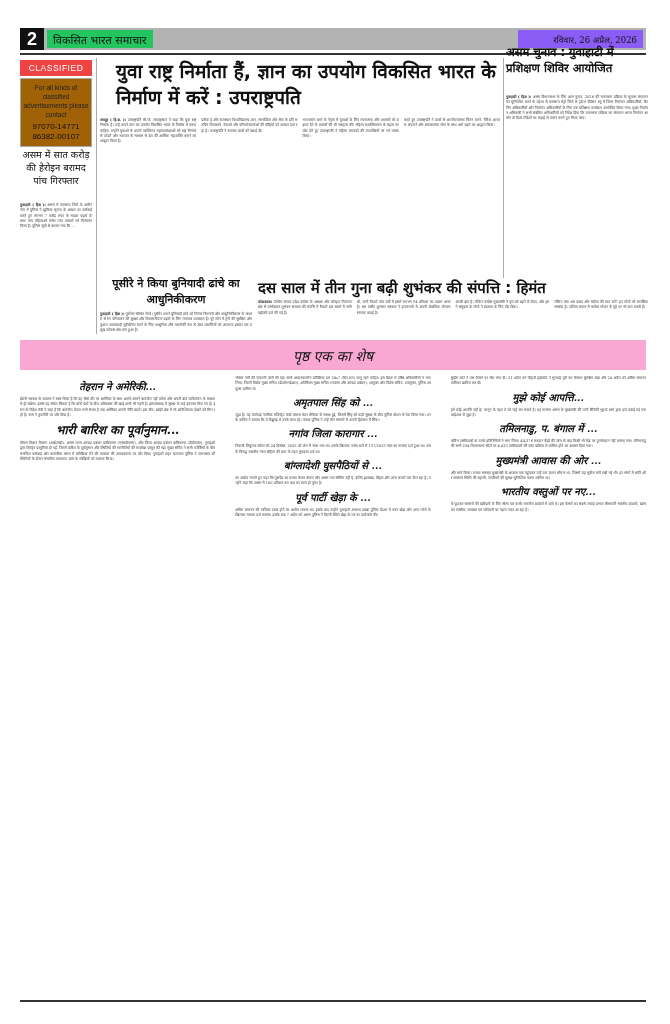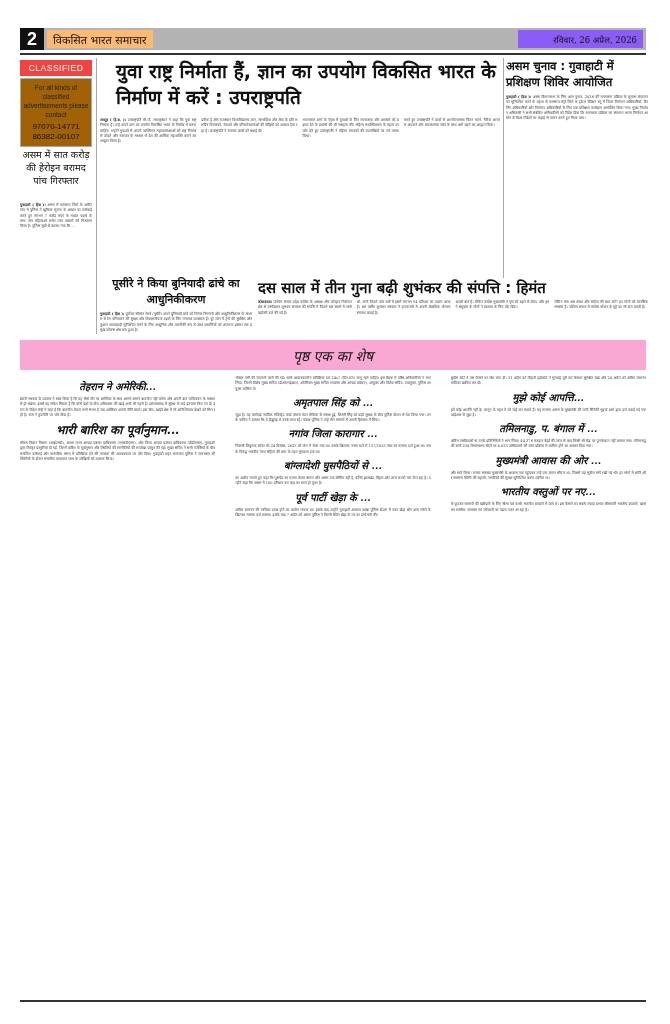--- a/index.html
+++ b/index.html
@@ -1,42 +1,42 @@
 <!DOCTYPE html>
 <html><head>
 <meta charset="utf-8">
 <style>
   * { box-sizing: border-box; margin: 0; padding: 0; }
   html, body { width: 670px; height: 1024px; background: #fff; overflow: hidden; }
   body { font-family: "DejaVu Sans", sans-serif; color: #111; position: relative; }
 
   .masthead { position: absolute; left: 20px; top: 28px; width: 626px; height: 22px; background: #b3b3b3; display: flex; align-items: stretch; }
   .page-num { width: 24px; background: #111; color: #fff; font-family: "Liberation Sans", sans-serif; font-weight: bold; font-size: 18px; display: flex; align-items: center; justify-content: center; }
-  .paper-name { background: #fdba74; margin: 2px 0 2px 3px; padding: 0 6px; font-size: 11px; display: flex; align-items: center; font-family: "DejaVu Serif", serif; }
+  .paper-name { background: #22c55e; margin: 2px 0 2px 3px; padding: 0 6px; font-size: 11px; display: flex; align-items: center; font-family: "DejaVu Serif", serif; }
   .spacer { flex: 1; }
   .date { background: #8b5cf6; margin: 2px 3px 2px 0; width: 125px; padding-right: 6px; font-size: 8.5px; display: flex; align-items: center; justify-content: flex-end; font-family: "DejaVu Serif", serif; }
   .rule-top { position: absolute; left: 20px; top: 53px; width: 626px; height: 2px; background: #333; }
 
   .classified { position: absolute; left: 20px; top: 60px; width: 72px; }
   .classified-head { background: #ef4444; color: #fff; font-family: "Liberation Sans", sans-serif; font-size: 8.5px; letter-spacing: 0.5px; text-align: center; padding: 3px 0; }
   .classified-box { background: #a16207; border: 1px solid #aaa; margin-top: 2px; padding: 4px 2px; text-align: center; font-family: "Liberation Sans", sans-serif; font-size: 6.5px; line-height: 9px; color: #222; }
   .classified-box .phones { font-size: 8px; line-height: 10px; margin-top: 3px; color: #111; }
 
   .side-story { position: absolute; left: 20px; top: 148px; width: 72px; }
   .side-head { font-family: "DejaVu Serif", serif; font-size: 9.5px; line-height: 13px; text-align: center; margin-bottom: 16px; }
 
   .body-text { font-family: "DejaVu Serif", serif; font-size: 3.6px; line-height: 5.3px; color: #333; text-align: justify; word-break: break-all; }
   .body-text .dateline { font-weight: bold; color: #111; }
 
   .vrule { position: absolute; width: 1px; background: #aaa; }
 
   .lead-head { position: absolute; left: 116px; top: 58px; width: 400px; font-family: "DejaVu Sans", sans-serif; font-weight: bold; font-size: 19px; line-height: 26px; }
   .lead-body { position: absolute; left: 100px; top: 118px; width: 400px; display: grid; grid-template-columns: repeat(4, 1fr); column-gap: 5px; height: 160px; }
 
-  .right-head { position: absolute; left: 506px; top: 58px; width: 142px; font-family: "DejaVu Sans", sans-serif; font-weight: bold; font-size: 11.5px; line-height: 16px; }
+  .right-head { position: absolute; left: 506px; top: 44px; width: 142px; font-family: "DejaVu Sans", sans-serif; font-weight: bold; font-size: 11.5px; line-height: 16px; }
   .right-body { position: absolute; left: 506px; top: 95px; width: 142px; height: 210px; }
 
   .mid-head-left { position: absolute; left: 100px; top: 276px; width: 152px; font-family: "DejaVu Sans", sans-serif; font-weight: bold; font-size: 11px; line-height: 16px; text-align: center; }
   .mid-body-left { position: absolute; left: 100px; top: 312px; width: 152px; height: 120px; }
 
   .mid-head-right { position: absolute; left: 258px; top: 278px; width: 390px; font-family: "DejaVu Sans", sans-serif; font-weight: bold; font-size: 15px; line-height: 20px; }
   .mid-body-right { position: absolute; left: 258px; top: 300px; width: 390px; height: 132px; display: grid; grid-template-columns: repeat(4, 1fr); column-gap: 5px; }
 
   .continued-band { position: absolute; left: 20px; top: 340px; width: 626px; height: 30px; background: #f9a8d4; display: flex; align-items: center; justify-content: center; font-family: "DejaVu Sans", sans-serif; font-size: 14px; font-style: italic; color: #111; }
 

